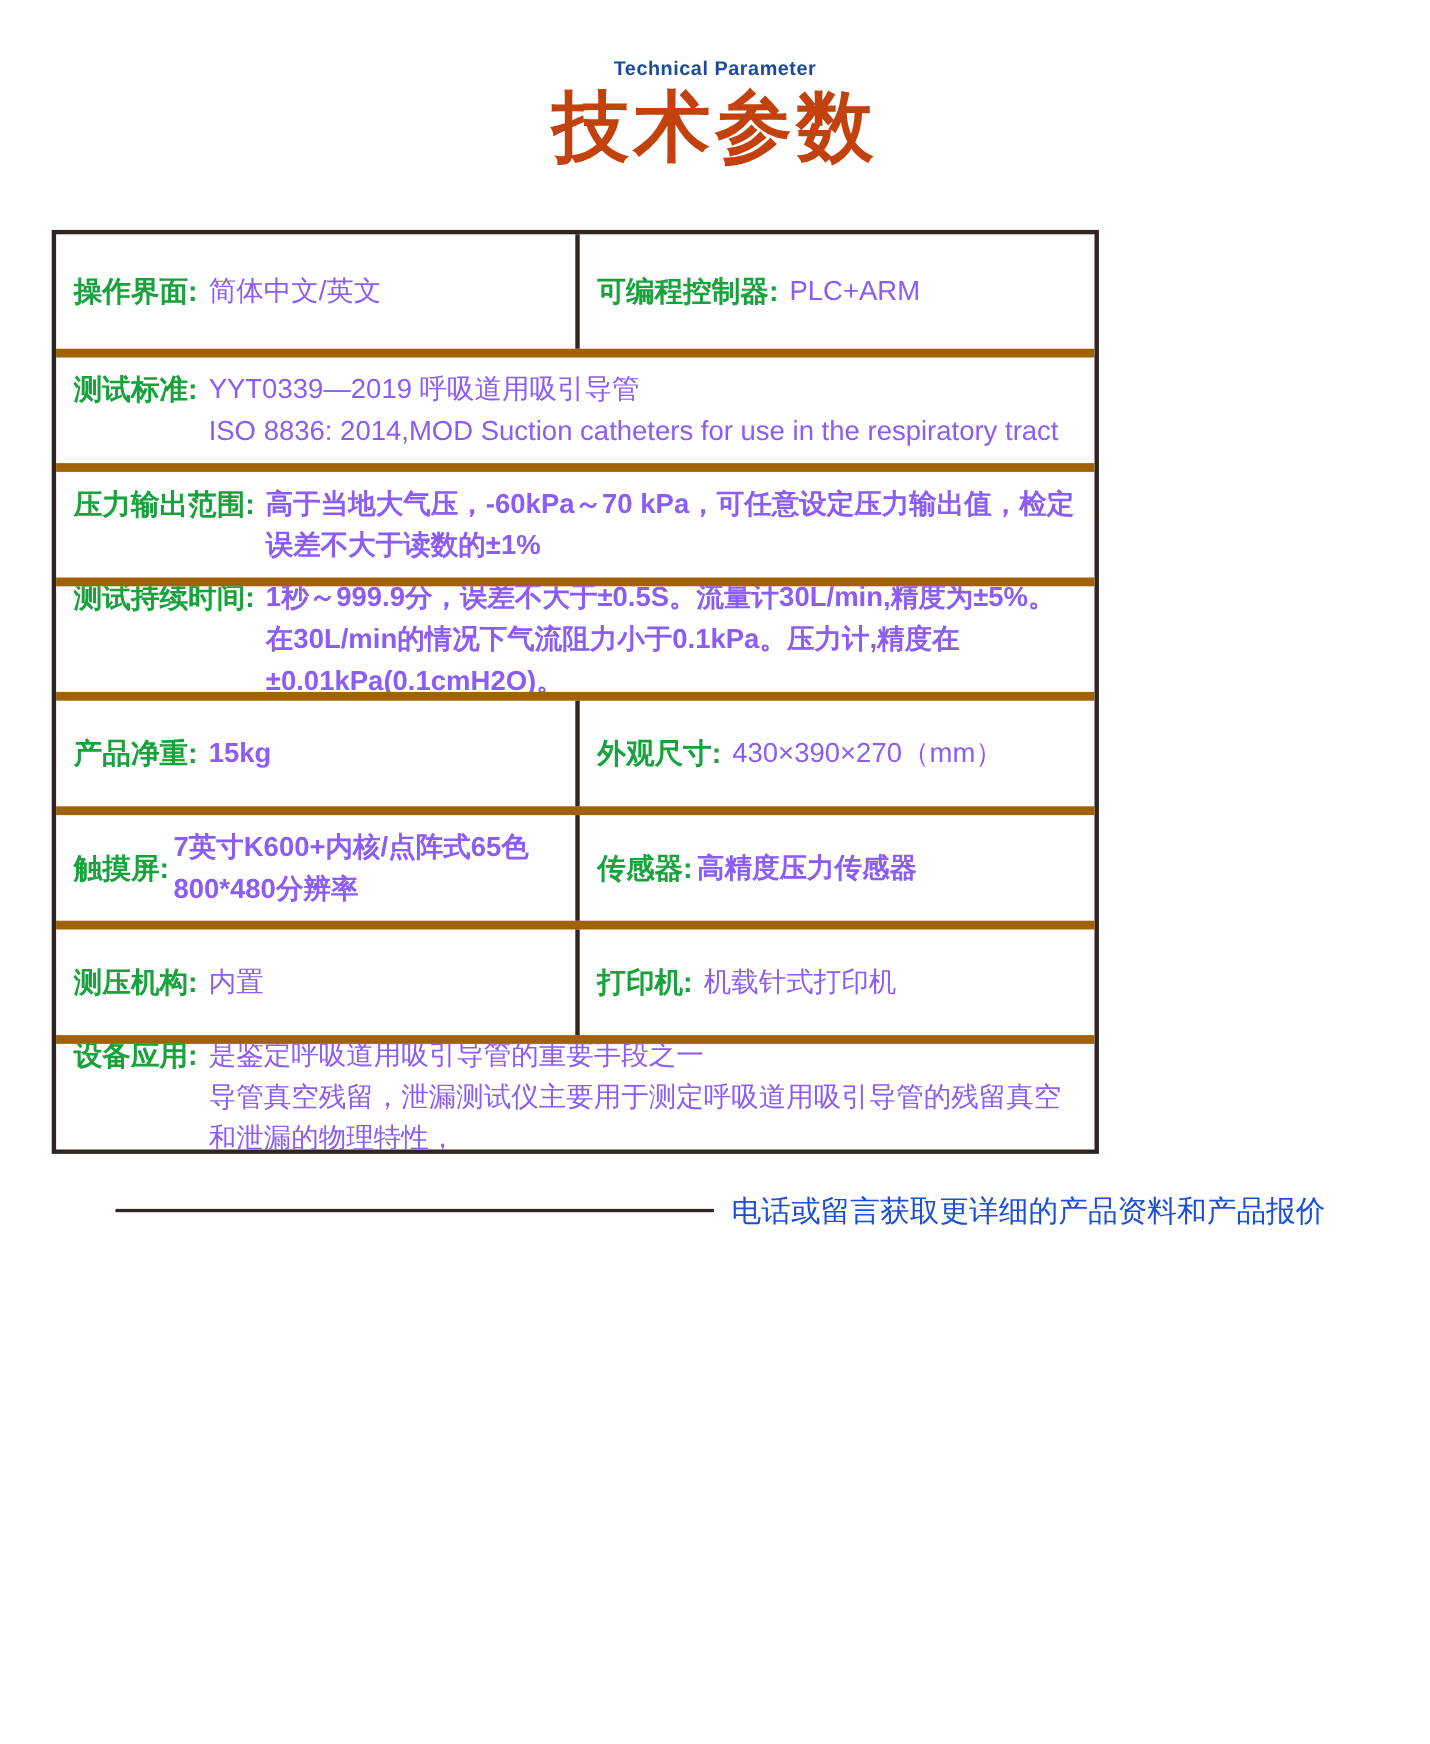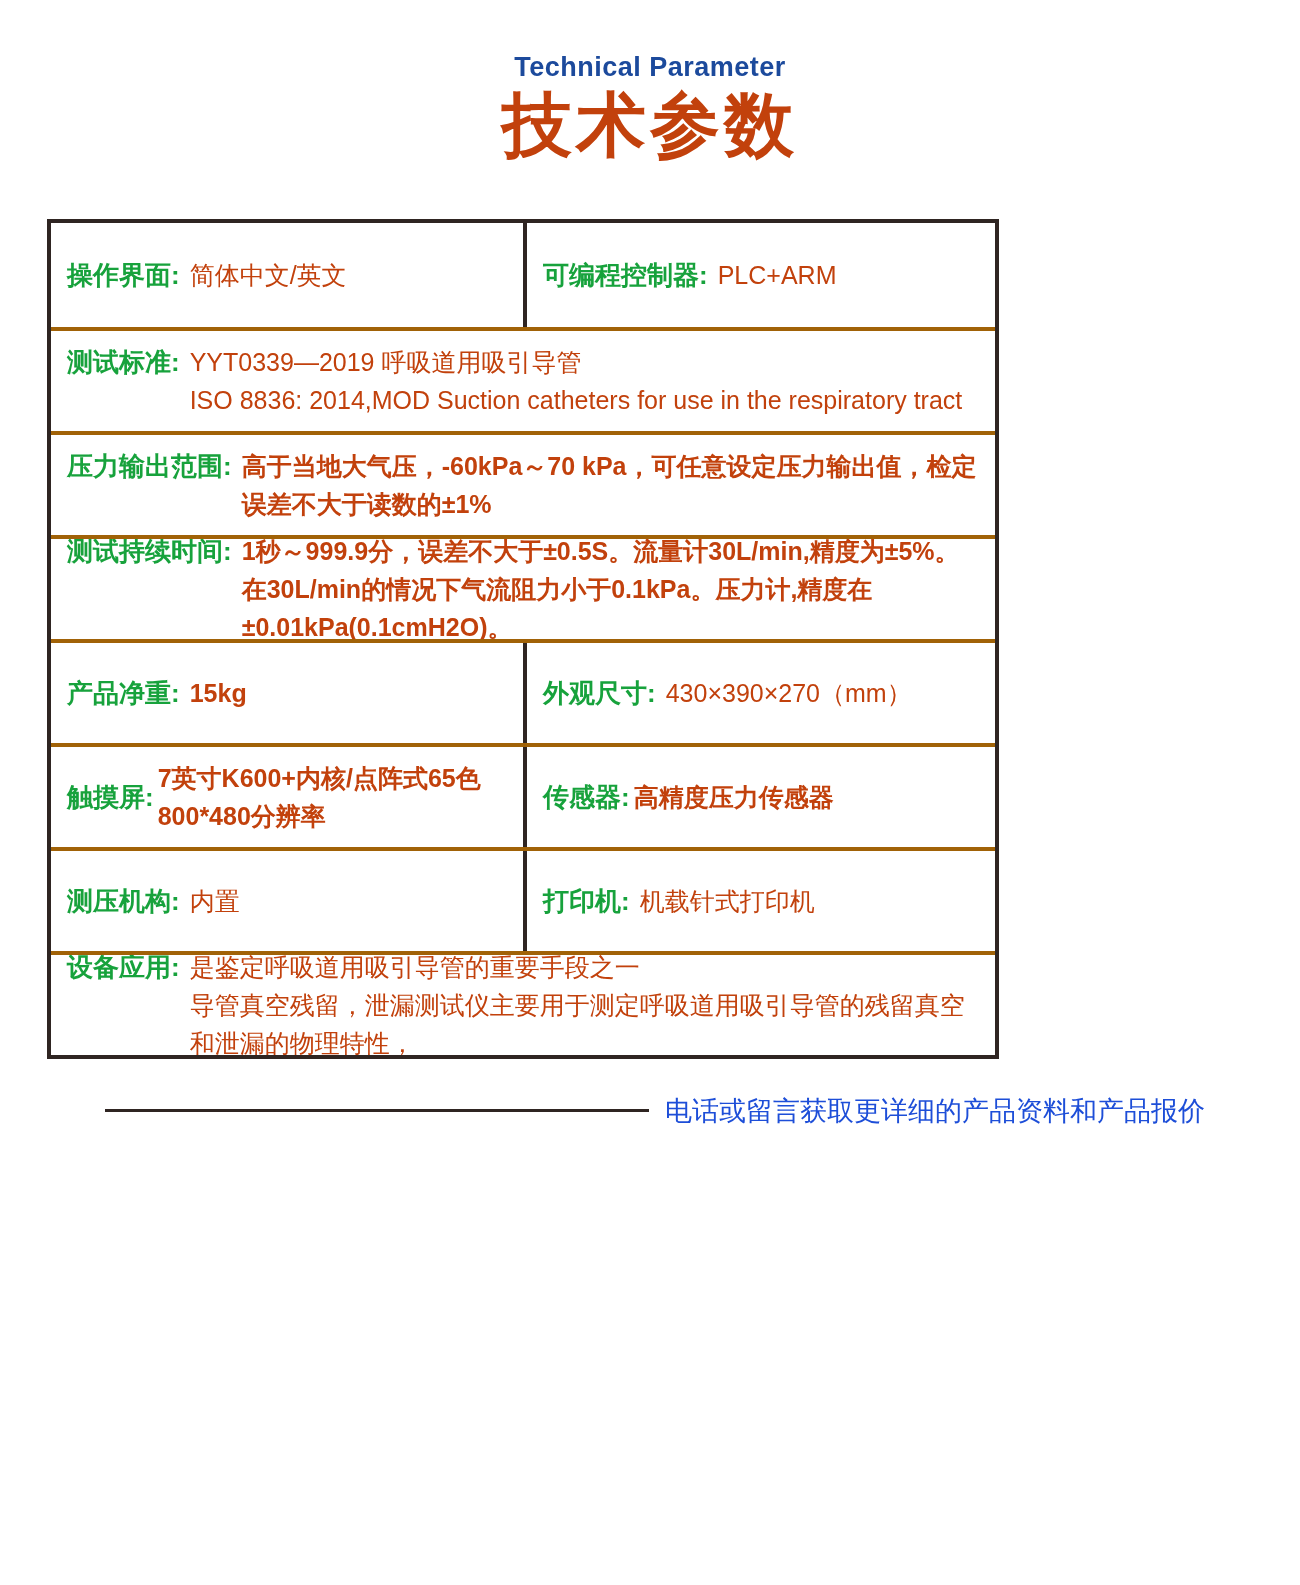--- a/index.html
+++ b/index.html
@@ -9,21 +9,21 @@
     height: 1585px;
     background: #ffffff;
     font-family: "Liberation Sans", "DejaVu Sans", sans-serif;
     color: #282220;
   }
 
   
   .header { text-align: center; padding-top: 52px; }
   .subtitle {
     color: #1c4a9c;
-    font-size: 27px;
+    font-size: 18px;
     font-weight: bold;
     letter-spacing: 0.5px;
   }
   .title {
     color: #c2410c;
     font-size: 70px;
     font-weight: bold;
     letter-spacing: 4px;
     margin-top: 6px;
     line-height: 1.05;
@@ -31,21 +31,21 @@
 
   
   .spec-table {
     width: 952px;
     margin: 56px auto 0 47px;
     border: 4px solid #2f2522;
   }
   .row {
     display: flex;
     height: 104px;
-    border-top: 4px solid #a16207;
+    border-top: 8px solid #a16207;
     align-items: stretch;
   }
   .row:first-child { border-top: none; }
   .cell {
     flex: 1 1 50%;
     display: flex;
     align-items: center;
     padding: 10px 16px;
     overflow: hidden;
   }
@@ -53,21 +53,21 @@
   .cell-inner { display: flex; align-items: flex-start; }
   .label {
     color: #17a23c;
     font-weight: bold;
     font-size: 26px;
     line-height: 38px;
     white-space: nowrap;
     flex: 0 0 auto;
   }
   .value, .line {
-    color: #c2410c;
+    color: #8b5cf6;
     font-size: 25px;
     line-height: 38px;
     margin-left: 10px;
   }
   .lines { margin-left: 10px; }
   .lines .line { margin-left: 0; }
   .v-bold { font-weight: bold; }
 
   
   .footer {

